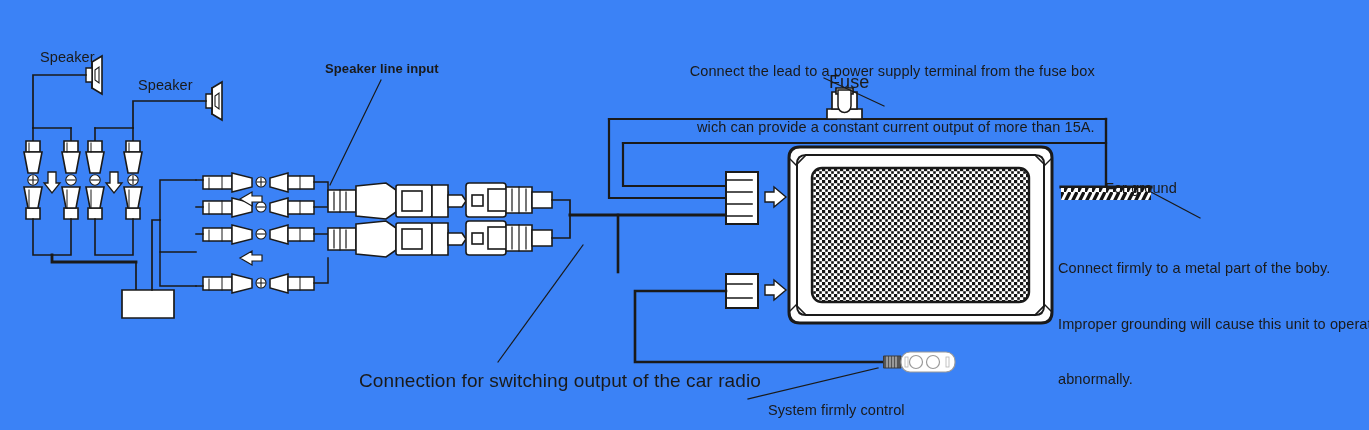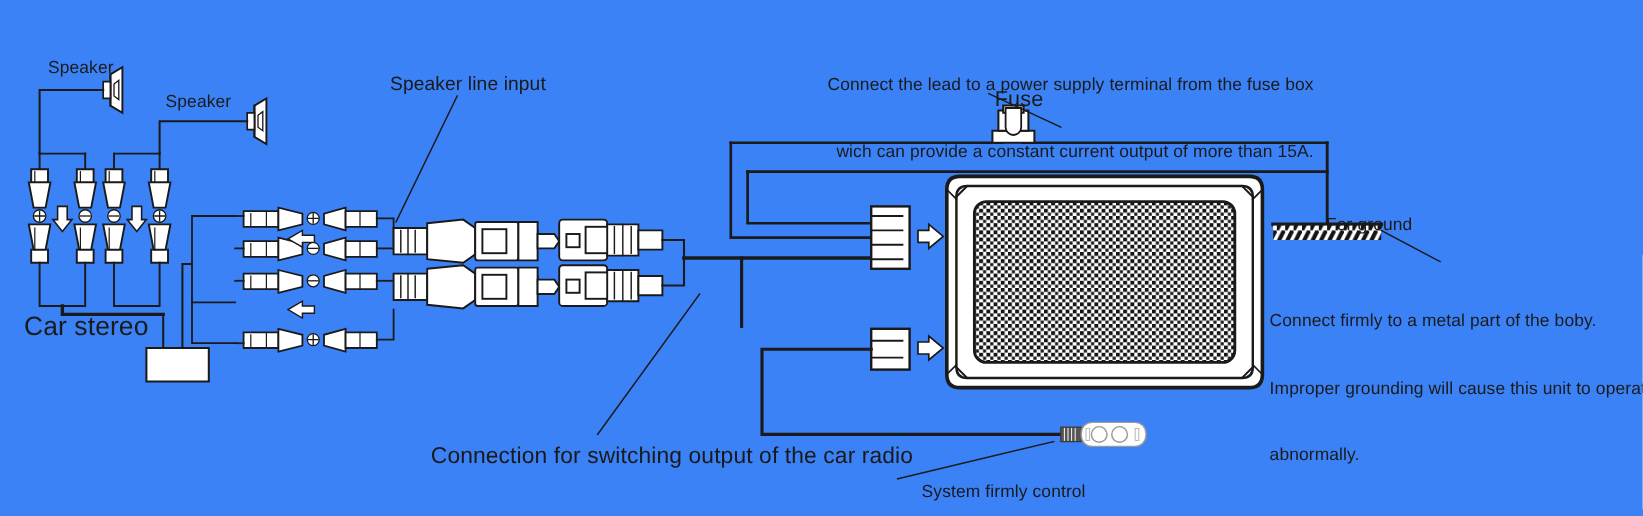--- a/index.html
+++ b/index.html
@@ -30,21 +30,21 @@
     position: absolute;
     font-family: "Liberation Sans", sans-serif;
     color: #1a1a1a;
     white-space: pre;
     line-height: 1.28;
     letter-spacing: 0.1px;
   }
   .lbl-speaker-a { left: 40px; top: 48px; font-size: 14.5px; }
   .lbl-speaker-b { left: 138px; top: 76px; font-size: 14.5px; }
   .lbl-car-stereo { left: 20px; top: 258px; font-size: 22px; }
-  .lbl-speaker-line { left: 325px; top: 61px; font-size: 16px; }
+  .lbl-speaker-line { left: 325px; top: 61px; font-size: 13px; font-weight: bold; }
   .lbl-fuse { left: 829px; top: 71px; font-size: 18px; }
   .lbl-power-note {
     left: 683px; top: 25px; font-size: 14.5px; text-align: right;
   }
   .lbl-for-ground { left: 1105px; top: 179px; font-size: 14.5px; }
   .lbl-ground-note { left: 1058px; top: 222px; font-size: 14.5px; }
   .lbl-switch-note { left: 359px; top: 369px; font-size: 19px; }
   .lbl-remote { left: 768px; top: 401px; font-size: 14.5px; }
 </style>
 </head>
@@ -334,21 +334,20 @@
         <path d="M878,368 L748,399"></path>
       </g>
 
     </g>
   </svg>
 
   <div class="lbl lbl-speaker-a">Speaker</div>
 
   <div class="lbl lbl-speaker-b">Speaker</div>
 
-  <div class="lbl lbl-car-stereo">Car stereo</div>
 
   <div class="lbl lbl-speaker-line">Speaker line input</div>
 
   <div class="lbl lbl-fuse">Fuse</div>
 
   <div class="lbl lbl-power-note">
     <div>Connect the lead to a power supply terminal from the fuse box</div>
     <div style="padding-left:14px">wich can provide a constant current output of more than 15A.</div>
   </div>
 

